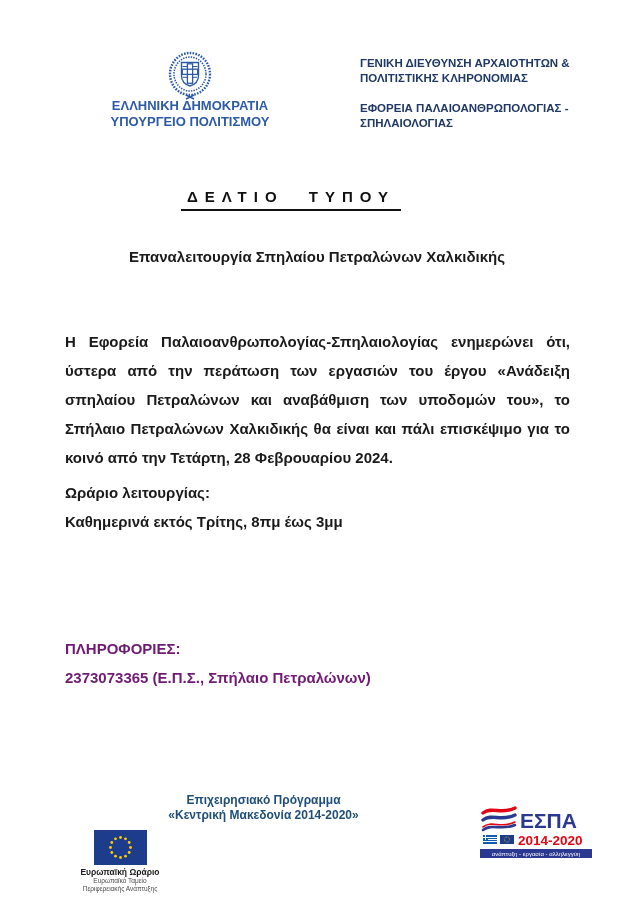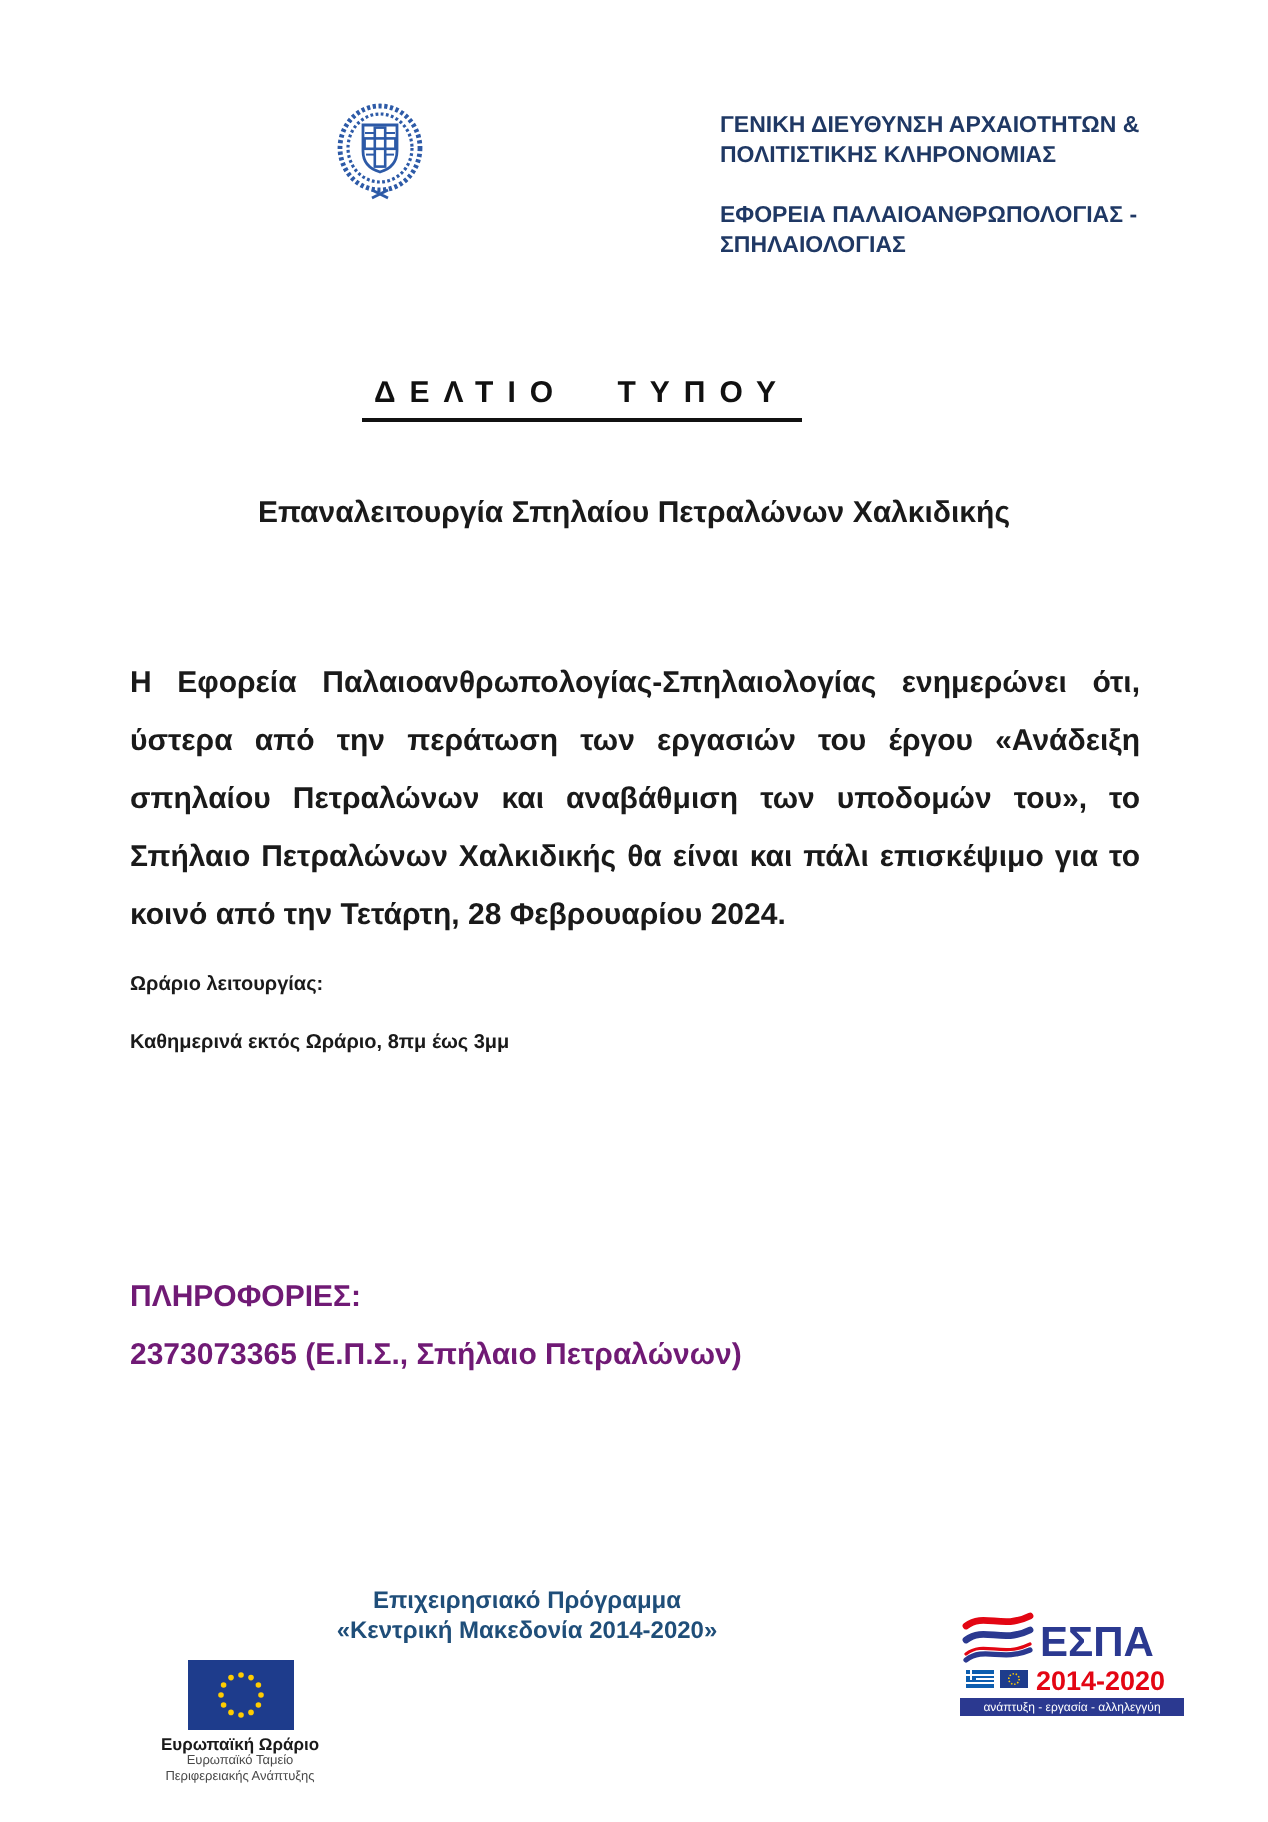--- a/index.html
+++ b/index.html
@@ -35,21 +35,21 @@
     color:#1a1a1a;font-weight:bold;font-size:15px;
   }
   
   .doc-body{
     position:absolute;left:65px;top:312px;width:505px;
     color:#1a1a1a;font-weight:bold;font-size:15px;line-height:29px;
     text-align:justify;
   }
   .hours{
     position:absolute;left:65px;top:478px;width:505px;
-    color:#1a1a1a;font-weight:bold;font-size:10px;line-height:29px;
+    color:#1a1a1a;font-weight:bold;font-size:15px;line-height:29px;
   }
   .info{
     position:absolute;left:65px;top:634px;width:505px;
     color:#701a75;font-weight:bold;font-size:15px;line-height:29px;
   }
   
   .program{
     position:absolute;left:0;top:793px;width:527px;text-align:center;
     color:#1f4e79;font-weight:bold;font-size:12px;line-height:15px;
   }
@@ -70,37 +70,41 @@
     <path d="M19.5,12.5 h17 v13 q0,8 -8.5,10.5 q-8.5,-2.5 -8.5,-10.5 z" fill="#ffffff" stroke="#2d5aa7" stroke-width="1.4"></path>
     <rect x="25.4" y="13.8" width="5.2" height="19.5" fill="none" stroke="#2d5aa7" stroke-width="1.3"></rect>
     <rect x="20.3" y="19.2" width="15.4" height="5.2" fill="none" stroke="#2d5aa7" stroke-width="1.3"></rect>
     <line x1="20.5" y1="16.5" x2="25.4" y2="16.5" stroke="#2d5aa7" stroke-width="1"></line>
     <line x1="30.6" y1="16.5" x2="35.5" y2="16.5" stroke="#2d5aa7" stroke-width="1"></line>
     <line x1="21" y1="27.3" x2="25.4" y2="27.3" stroke="#2d5aa7" stroke-width="1"></line>
     <line x1="30.6" y1="27.3" x2="35" y2="27.3" stroke="#2d5aa7" stroke-width="1"></line>
     <path d="M24,45 l8,4 M32,45 l-8,4" stroke="#2d5aa7" stroke-width="1.4" fill="none"></path>
   </svg>
 
+  <div class="header-left-text">
+    <div>ΕΛΛΗΝΙΚΗ ΔΗΜΟΚΡΑΤΙΑ</div>
+    <div>ΥΠΟΥΡΓΕΙΟ ΠΟΛΙΤΙΣΜΟΥ</div>
+  </div>
 
   <div class="header-right">
     <p class="org">ΓΕΝΙΚΗ ΔΙΕΥΘΥΝΣΗ ΑΡΧΑΙΟΤΗΤΩΝ &amp; ΠΟΛΙΤΙΣΤΙΚΗΣ ΚΛΗΡΟΝΟΜΙΑΣ</p>
     <p class="org">ΕΦΟΡΕΙΑ ΠΑΛΑΙΟΑΝΘΡΩΠΟΛΟΓΙΑΣ - ΣΠΗΛΑΙΟΛΟΓΙΑΣ</p>
   </div>
 
   <div class="doc-title-wrap">
     <span class="doc-title">ΔΕΛΤΙΟ ΤΥΠΟΥ</span>
   </div>
 
   <div class="doc-subtitle">Επαναλειτουργία Σπηλαίου Πετραλώνων Χαλκιδικής</div>
 
   <p class="doc-body">Η Εφορεία Παλαιοανθρωπολογίας-Σπηλαιολογίας ενημερώνει ότι, ύστερα από την περάτωση των εργασιών του έργου «Ανάδειξη σπηλαίου Πετραλώνων και αναβάθμιση των υποδομών του», το Σπήλαιο Πετραλώνων Χαλκιδικής θα είναι και πάλι επισκέψιμο για το κοινό από την Τετάρτη, 28 Φεβρουαρίου 2024.</p>
 
   <div class="hours">
     <div>Ωράριο λειτουργίας:</div>
-    <div>Καθημερινά εκτός Ωράριο, 8πμ έως 3μμ</div>
+    <div>Καθημερινά εκτός Τρίτης, 8πμ έως 3μμ</div>
   </div>
 
   <div class="info">
     <div>ΠΛΗΡΟΦΟΡΙΕΣ:</div>
     <div>2373073365 (Ε.Π.Σ., Σπήλαιο Πετραλώνων)</div>
   </div>
 
   <div class="program">
     <div>Επιχειρησιακό Πρόγραμμα</div>
     <div>«Κεντρική Μακεδονία 2014-2020»</div>

